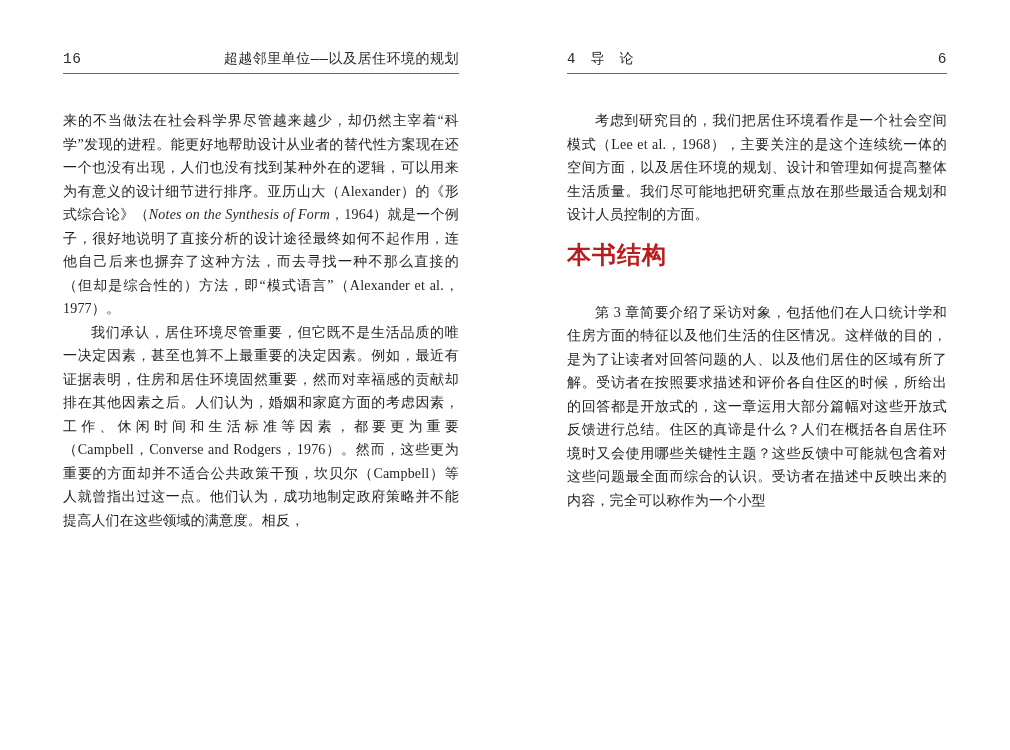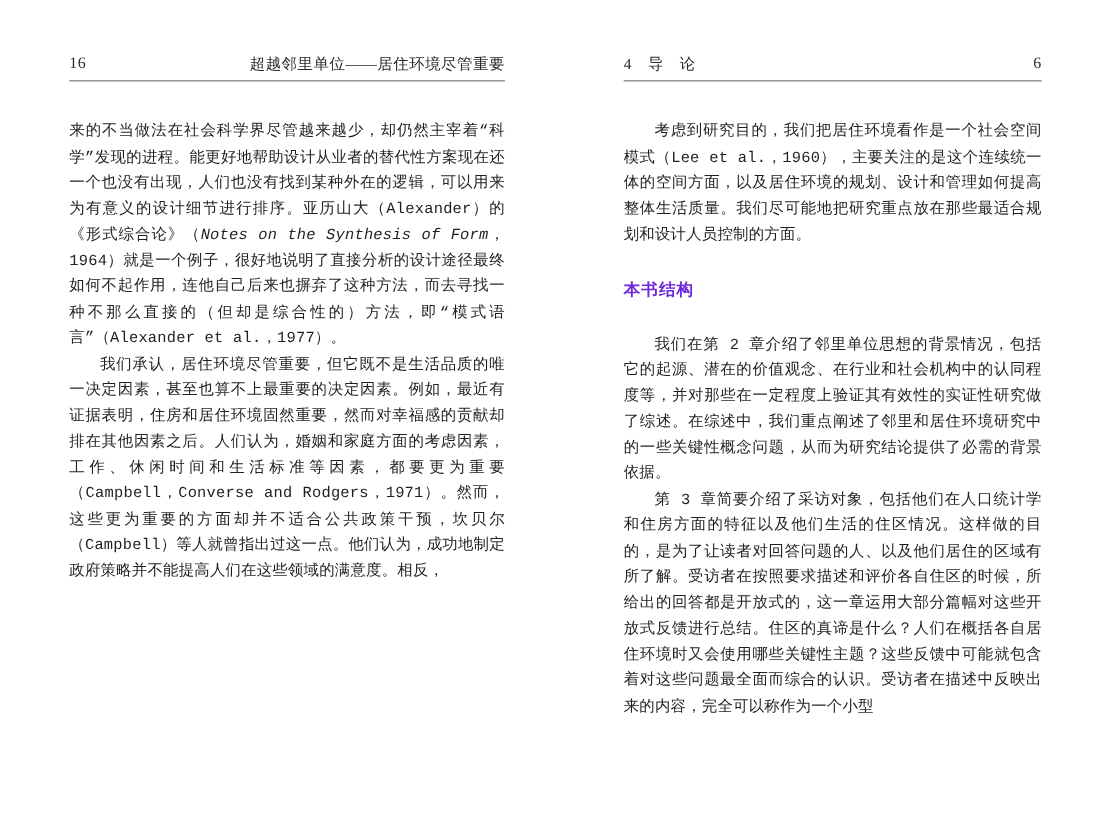--- a/index.html
+++ b/index.html
@@ -25,81 +25,79 @@
     position: absolute;
     top: 0;
   }
   .page-left  { left: 63px;  width: 396px; }
   .page-right { left: 567px; width: 380px; }
 
   .running-head {
     margin-top: 50px;
     display: flex;
     justify-content: space-between;
-    align-items: flex-start;
+    align-items: center;
     border-bottom: 1px solid #6b6b6b;
     padding-bottom: 5px;
-    font-family: Liberation Serif, serif;
+    font-family: Liberation Mono, monospace;
     font-size: 14px;
     color: #2a2a2a;
     letter-spacing: 0.5px;
   }
   .running-head .pagenum {
     font-size: 14.5px;
   }
 
   .page-body {
     margin-top: 35px;
   }
   .para {
     margin: 0;
     font-size: 14px;
     line-height: 23.5px;
     text-align: justify;
     text-justify: inter-ideograph;
     letter-spacing: 0.2px;
     color: #1f1f1f;
-    font-family: Liberation Mono, monospace;
   }
   .para.indent {
     text-indent: 2em;
   }
   .it { font-style: italic; }
 
   .section-heading {
     font-family: "Liberation Sans", sans-serif;
     font-weight: bold;
-    font-size: 15px;
-    color: #6d28d9;
-    margin: 27px 0 30px 0;
+    font-size: 24px;
+    color: #b91c1c;
+    margin: 12px 0 30px 0;
     letter-spacing: 1px;
   }
 </style>
 </head>
 <body>
 
 <div class="spread">
 
   <section class="page page-left">
     <header class="running-head">
       <span class="pagenum">16</span>
-      <span class="head-title">超越邻里单位——居住环境尽管重要</span>
+      <span class="head-title">超越邻里单位——以及居住环境的规划</span>
     </header>
     <div class="page-body">
         <p class="para"><span>来的不当做法在社会科学界尽管越来越少，却仍然主宰着“科学”发现的进程。能更好地帮助设计从业者的替代性方案现在还一个也没有出现，人们也没有找到某种外在的逻辑，可以用来为有意义的设计细节进行排序。亚历山大（Alexander）的《形式综合论》（</span><span class="it">Notes on the Synthesis of Form</span><span>，1964）就是一个例子，很好地说明了直接分析的设计途径最终如何不起作用，连他自己后来也摒弃了这种方法，而去寻找一种不那么直接的（但却是综合性的）方法，即“模式语言”（Alexander et al.，1977）。</span></p>
-        <p class="para indent"><span>我们承认，居住环境尽管重要，但它既不是生活品质的唯一决定因素，甚至也算不上最重要的决定因素。例如，最近有证据表明，住房和居住环境固然重要，然而对幸福感的贡献却排在其他因素之后。人们认为，婚姻和家庭方面的考虑因素，工作、休闲时间和生活标准等因素，都要更为重要（Campbell，Converse and Rodgers，1971）。然而，这些更为重要的方面却并不适合公共政策干预，坎贝尔（Campbell）等人就曾指出过这一点。他们认为，成功地制定政府策略并不能提高人们在这些领域的满意度。相反，</span></p>
+        <p class="para indent"><span>我们承认，居住环境尽管重要，但它既不是生活品质的唯一决定因素，甚至也算不上最重要的决定因素。例如，最近有证据表明，住房和居住环境固然重要，然而对幸福感的贡献却排在其他因素之后。人们认为，婚姻和家庭方面的考虑因素，工作、休闲时间和生活标准等因素，都要更为重要（Campbell，Converse and Rodgers，1976）。然而，这些更为重要的方面却并不适合公共政策干预，坎贝尔（Campbell）等人就曾指出过这一点。他们认为，成功地制定政府策略并不能提高人们在这些领域的满意度。相反，</span></p>
       </div>
   </section>
 
   <section class="page page-right">
     <header class="running-head">
       <span class="head-title">4　导　论</span>
       <span class="pagenum">6</span>
     </header>
     <div class="page-body">
-        <p class="para indent"><span>考虑到研究目的，我们把居住环境看作是一个社会空间模式（Lee et al.，1960），主要关注的是这个连续统一体的空间方面，以及居住环境的规划、设计和管理如何提高整体生活质量。我们尽可能地把研究重点放在那些最适合规划和设计人员控制的方面。</span></p>
+        <p class="para indent"><span>考虑到研究目的，我们把居住环境看作是一个社会空间模式（Lee et al.，1968），主要关注的是这个连续统一体的空间方面，以及居住环境的规划、设计和管理如何提高整体生活质量。我们尽可能地把研究重点放在那些最适合规划和设计人员控制的方面。</span></p>
         <h2 class="section-heading"><span>本书结构</span></h2>
-        <p class="para indent"><span>我们在第 2 章介绍了邻里单位思想的背景情况，包括它的起源、潜在的价值观念、在行业和社会机构中的认同程度等，并对那些在一定程度上验证其有效性的实证性研究做了综述。在综述中，我们重点阐述了邻里和居住环境研究中的一些关键性概念问题，从而为研究结论提供了必需的背景依据。</span></p>
         <p class="para indent"><span>第 3 章简要介绍了采访对象，包括他们在人口统计学和住房方面的特征以及他们生活的住区情况。这样做的目的，是为了让读者对回答问题的人、以及他们居住的区域有所了解。受访者在按照要求描述和评价各自住区的时候，所给出的回答都是开放式的，这一章运用大部分篇幅对这些开放式反馈进行总结。住区的真谛是什么？人们在概括各自居住环境时又会使用哪些关键性主题？这些反馈中可能就包含着对这些问题最全面而综合的认识。受访者在描述中反映出来的内容，完全可以称作为一个小型</span></p>
       </div>
   </section>
 
 </div>
 
 </body></html>

